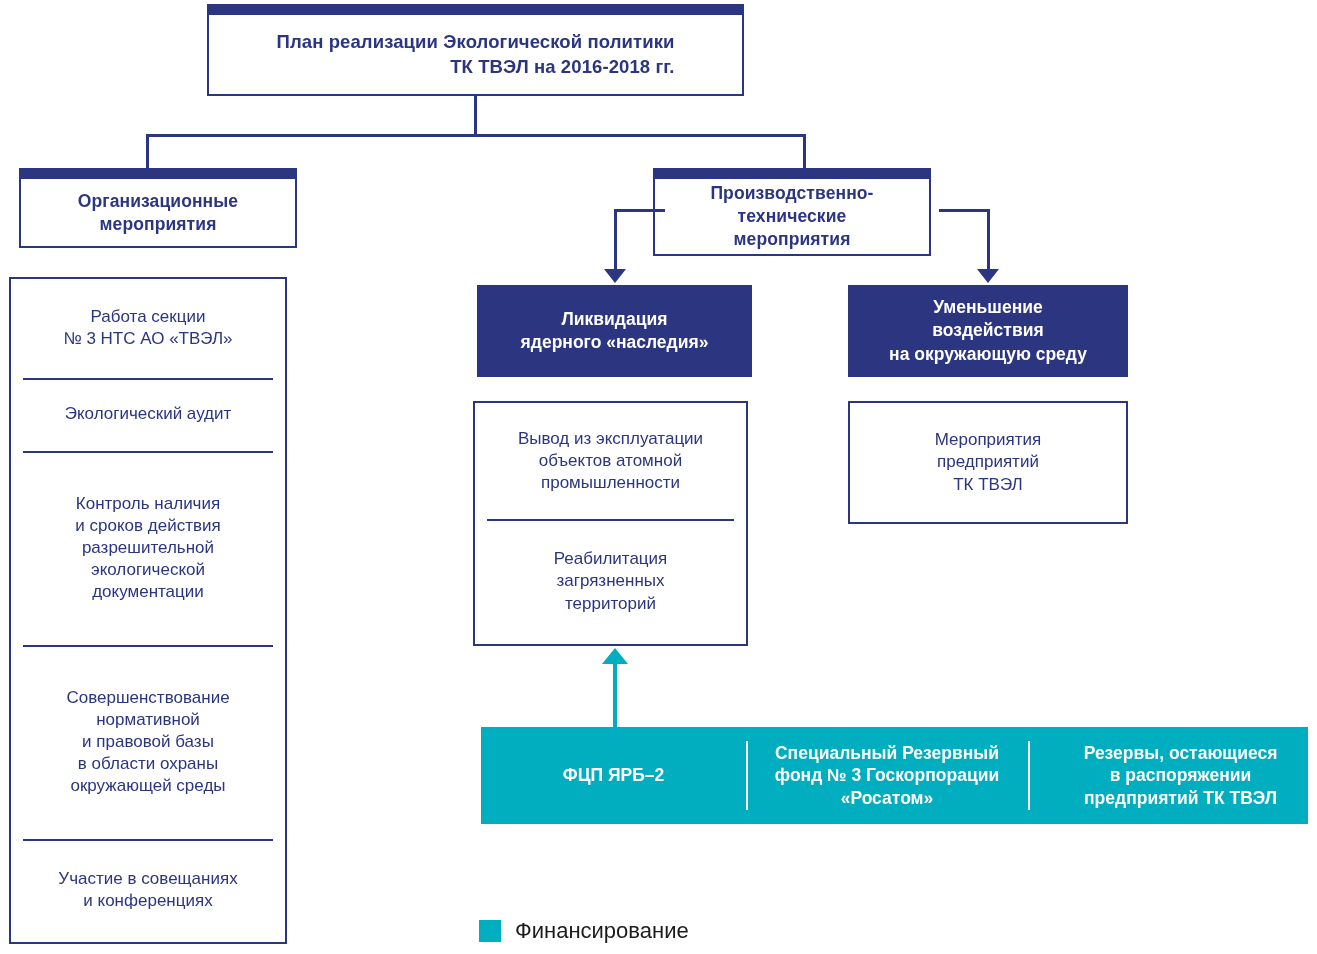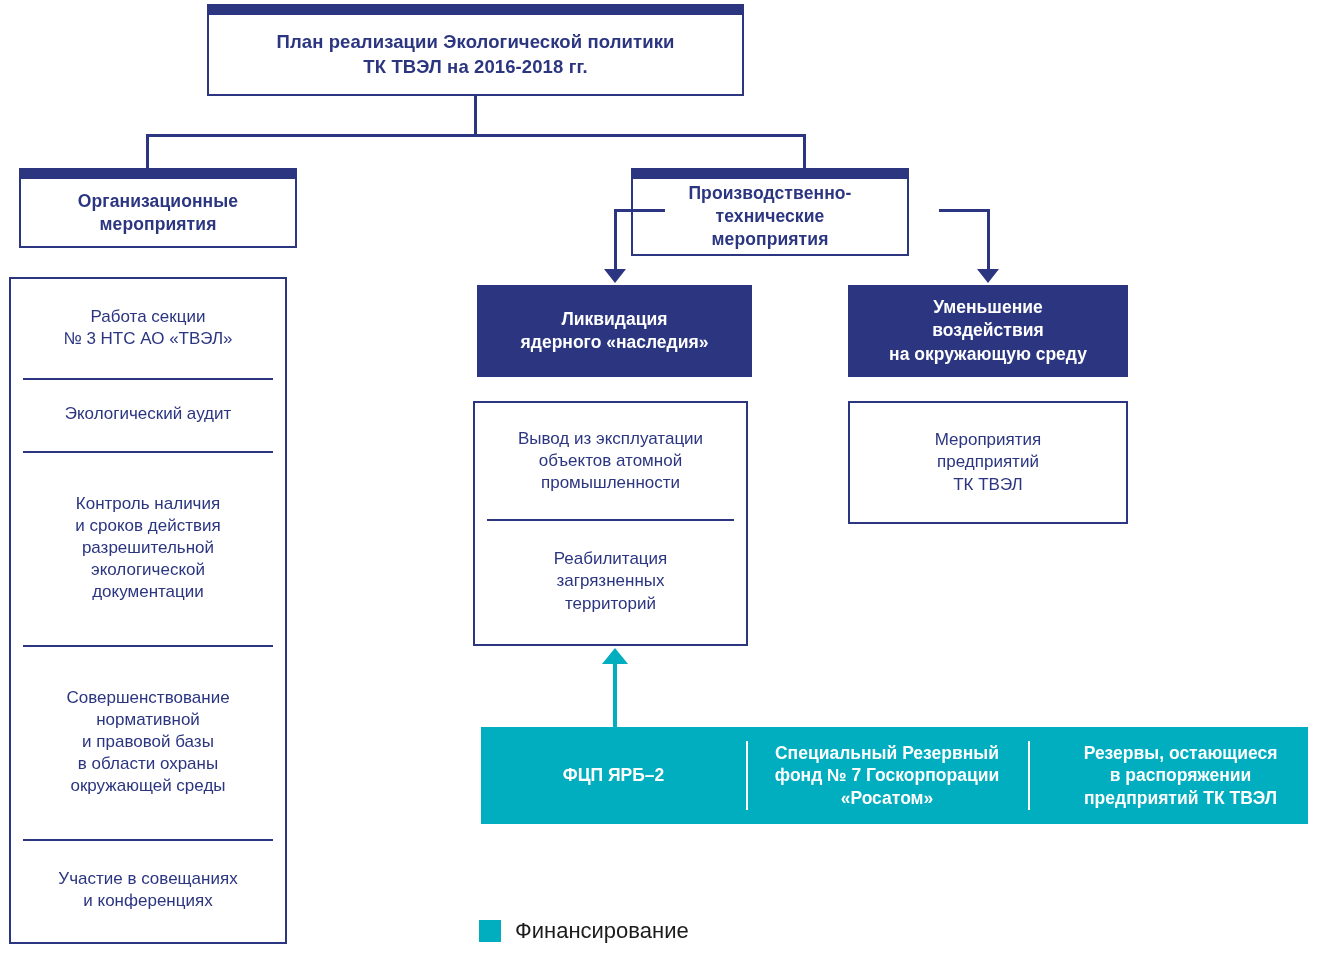--- a/index.html
+++ b/index.html
@@ -141,21 +141,21 @@
   .legend { position: absolute; display: flex; align-items: center; gap: 14px; }
   .legend .swatch { width: 22px; height: 22px; background: #00aec0; flex: 0 0 auto; }
   .legend .lbl { color: #1b1b1b; font-size: 22px; font-weight: normal; }
 </style>
 </head>
 <body>
 
 <div id="canvas">
 
   <div class="capbox" style="left:207px; top:4px; width:537px; height:92px;">
-    <div class="txt" style="font-size:18.5px;">План реализации Экологической политики
+    <div class="txt" style="font-size:18.5px;text-align:right;">План реализации Экологической политики
 ТК ТВЭЛ на 2016-2018 гг.</div>
   </div>
 
   <div class="vline" style="left:474px; top:96px; height:40px;"></div>
   <div class="hline" style="left:146px; top:134px; width:660px;"></div>
   <div class="vline" style="left:146px; top:134px; height:36px;"></div>
   <div class="vline" style="left:803px; top:134px; height:36px;"></div>
 
   <div class="capbox" style="left:19px; top:168px; width:278px; height:80px;">
     <div class="txt" style="font-size:17.5px;">Организационные
@@ -183,21 +183,21 @@
 и правовой базы
 в области охраны
 окружающей среды</span>
     </div>
     <div class="row" style="flex-grow:1.55;">
       <span class="txt" style="font-size:17px;">Участие в совещаниях
 и конференциях</span>
     </div>
   </div>
 
-  <div class="capbox" style="left:631px; top:168px; width:278px; height:88px;">
+  <div class="capbox" style="left:653px; top:168px; width:278px; height:88px;">
     <div class="txt" style="font-size:17.5px;">Производственно-
 технические
 мероприятия</div>
   </div>
 
   <div class="hline" style="left:614px; top:209px; width:51px;"></div>
   <div class="vline" style="left:614px; top:209px; height:60px;"></div>
   <div class="arrow-down" style="left:604px; top:269px;"></div>
 
   <div class="hline" style="left:939px; top:209px; width:51px;"></div>
@@ -238,21 +238,21 @@
 
   <div class="tline" style="left:613px; top:663px; height:64px;"></div>
   <div class="arrow-up" style="left:602px; top:648px;"></div>
 
   <div class="tealbar" style="left:481px; top:727px; width:827px; height:97px;">
     <div class="seg" style="flex:0 0 265px;">
       <span class="txt" style="font-size:17.5px;">ФЦП ЯРБ–2</span>
     </div>
     <div class="seg" style="flex:0 0 282px;">
       <span class="txt" style="font-size:17.5px;">Специальный Резервный
-фонд № 7 Госкорпорации
+фонд № 3 Госкорпорации
 «Росатом»</span>
     </div>
     <div class="seg" style="flex:1 1 auto;padding-left:39px;">
       <span class="txt" style="font-size:17.5px;">Резервы, остающиеся
 в распоряжении
 предприятий ТК ТВЭЛ</span>
     </div>
   </div>
 
   <div class="legend" style="left:479px; top:918px;">

